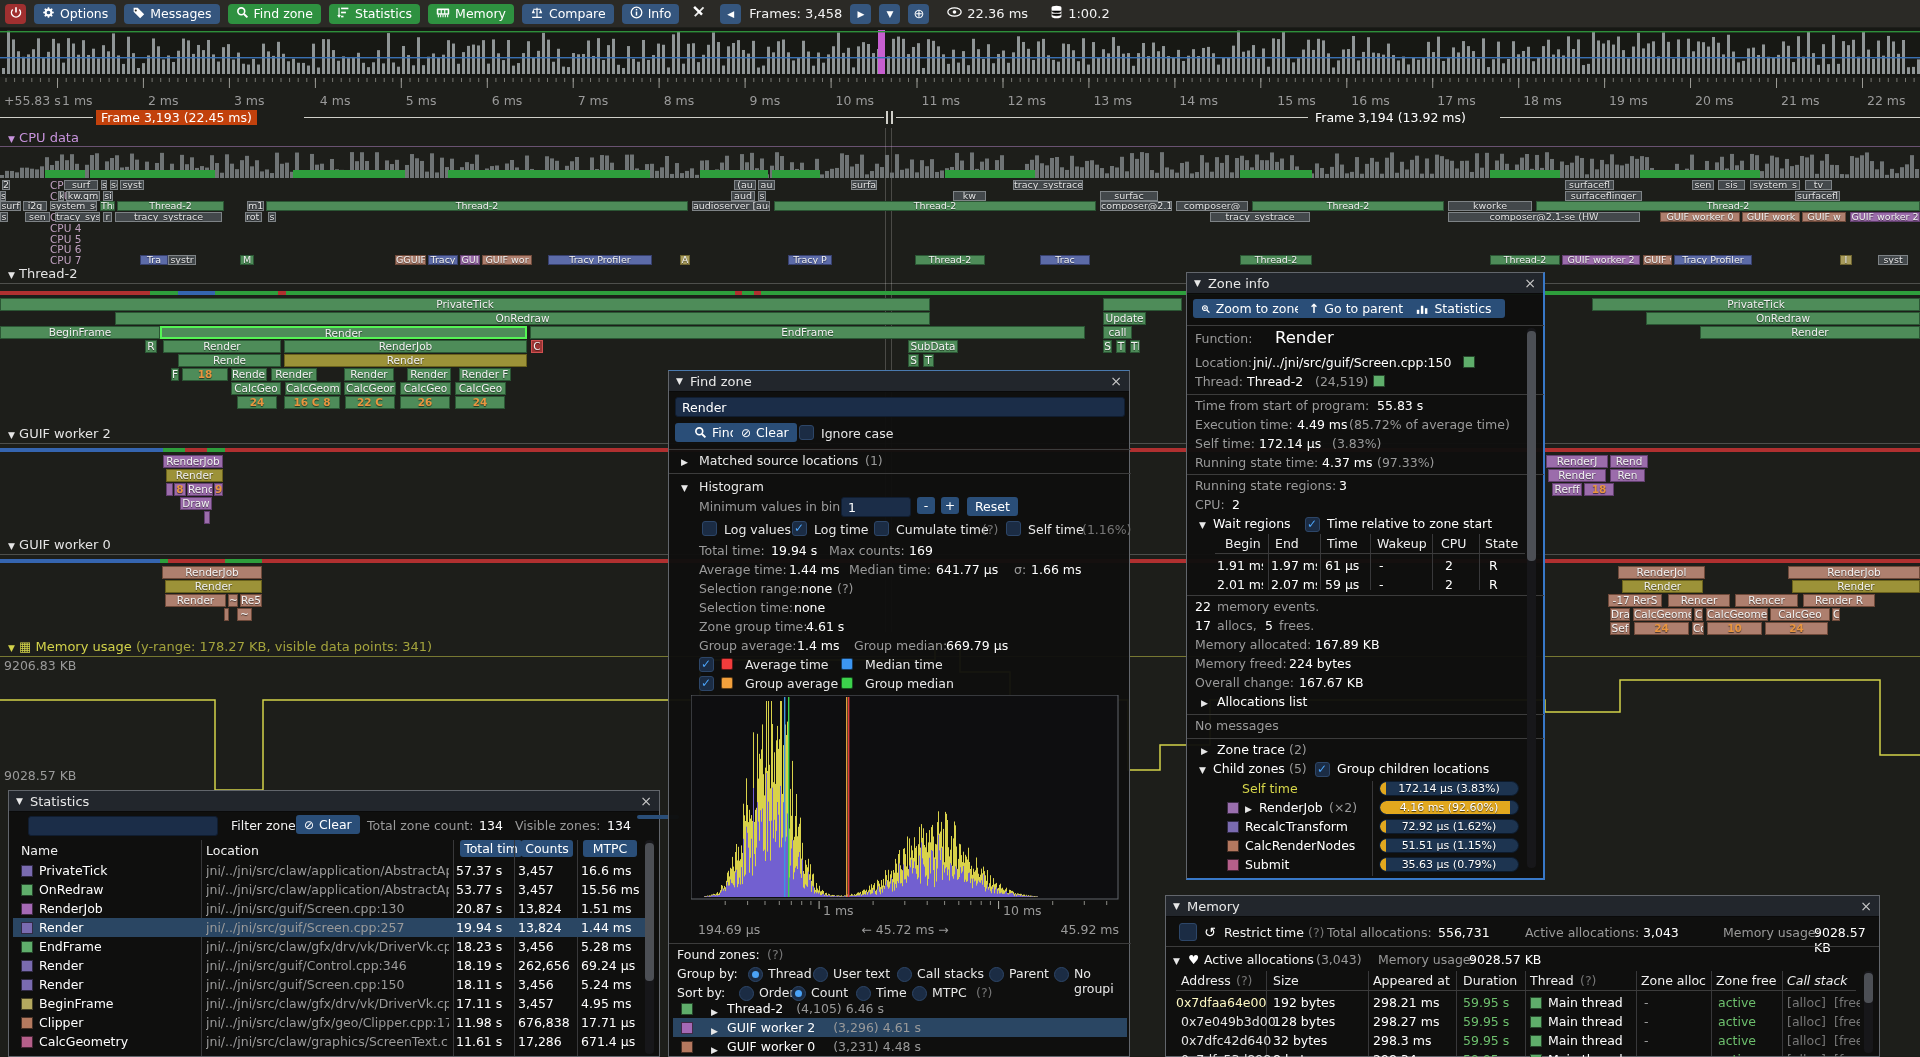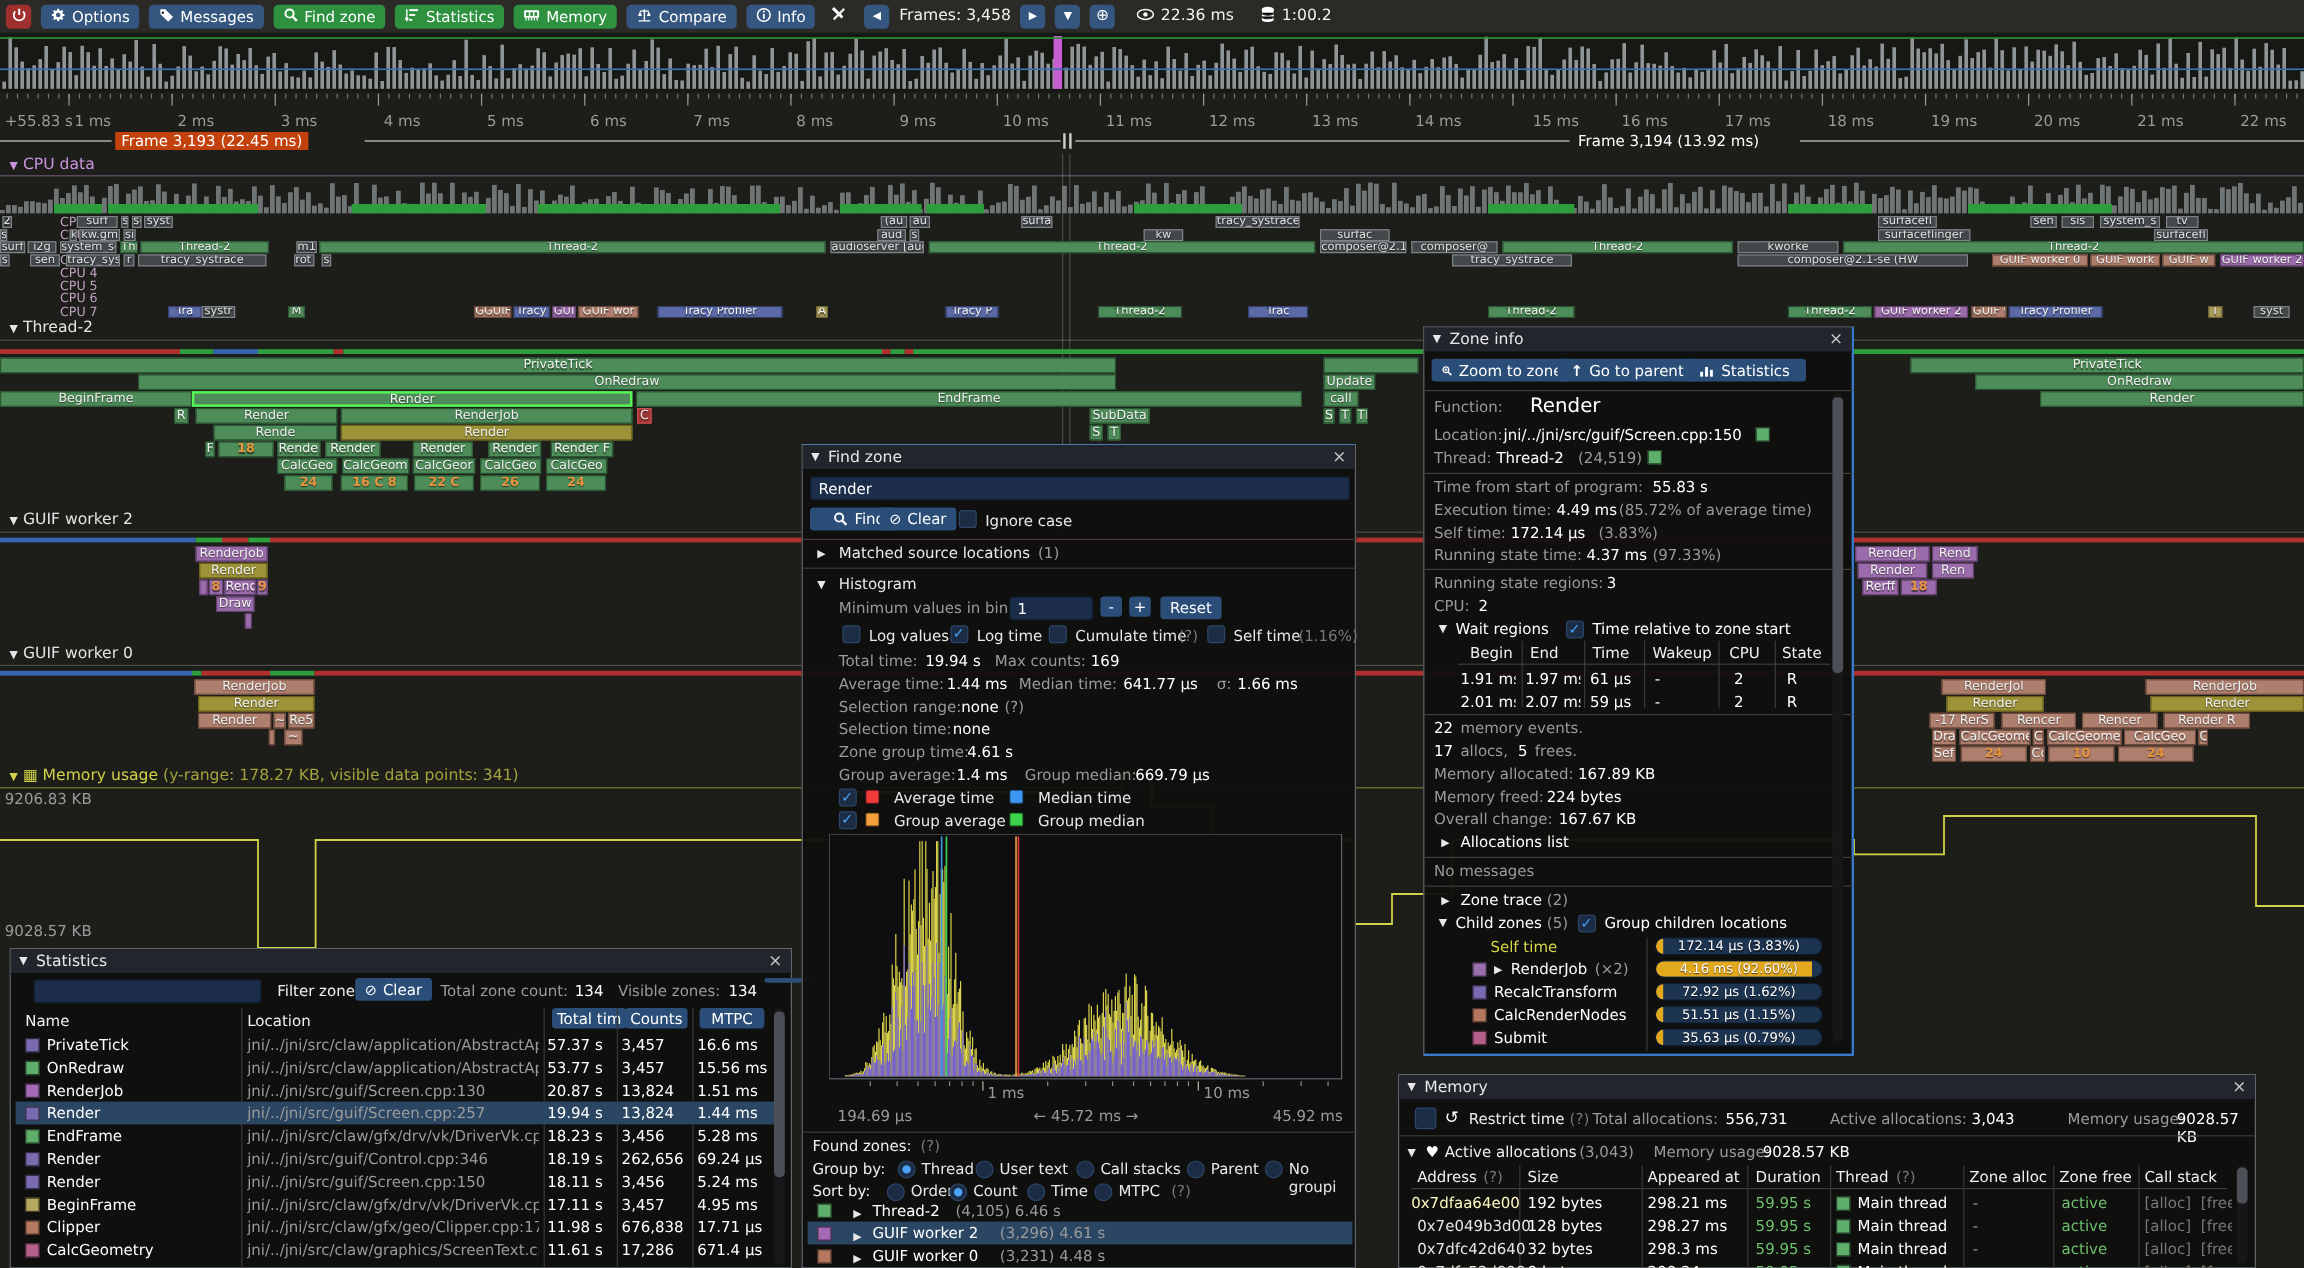--- a/index.html
+++ b/index.html
@@ -2487,21 +2487,21 @@
       <div class="lbl" style="position: absolute; left: 150px; top: 56px;">(3,043)</div>
       <div class="lbl" style="position: absolute; left: 212px; top: 56px;">Memory usage:</div>
       <div class="val" style="position: absolute; left: 303px; top: 56px;">9028.57 KB</div>
       <div style="position: absolute; left: 15px; top: 77px; color: rgb(240, 240, 240);">Address</div>
       <div style="position: absolute; left: 107px; top: 77px; color: rgb(240, 240, 240);">Size</div>
       <div style="position: absolute; left: 207px; top: 77px; color: rgb(240, 240, 240);">Appeared at</div>
       <div style="position: absolute; left: 297px; top: 77px; color: rgb(240, 240, 240);">Duration</div>
       <div style="position: absolute; left: 364px; top: 77px; color: rgb(240, 240, 240);">Thread</div>
       <div style="position: absolute; left: 475px; top: 77px; color: rgb(240, 240, 240);">Zone alloc</div>
       <div style="position: absolute; left: 550px; top: 77px; color: rgb(240, 240, 240);">Zone free</div>
-      <div style="position: absolute; left: 621px; top: 77px; color: rgb(240, 240, 240);">Call stack</div>
+      <div style="position: absolute; left: 621px; top: 77px; color: rgb(240, 240, 240); font-style: italic;">Call stack</div>
       <div class="hint" style="position: absolute; left: 70px; top: 77px;">(?)</div>
       <div class="hint" style="position: absolute; left: 414px; top: 77px;">(?)</div>
       <div class="colline" style="left: 100px; top: 75px; height: 85px;"></div>
       <div class="colline" style="left: 202px; top: 75px; height: 85px;"></div>
       <div class="colline" style="left: 290px; top: 75px; height: 85px;"></div>
       <div class="colline" style="left: 359px; top: 75px; height: 85px;"></div>
       <div class="colline" style="left: 470px; top: 75px; height: 85px;"></div>
       <div class="colline" style="left: 545px; top: 75px; height: 85px;"></div>
       <div class="colline" style="left: 616px; top: 75px; height: 85px;"></div>
       <div class="sep" style="left: 10px; top: 94px; width: 680px;"></div>

